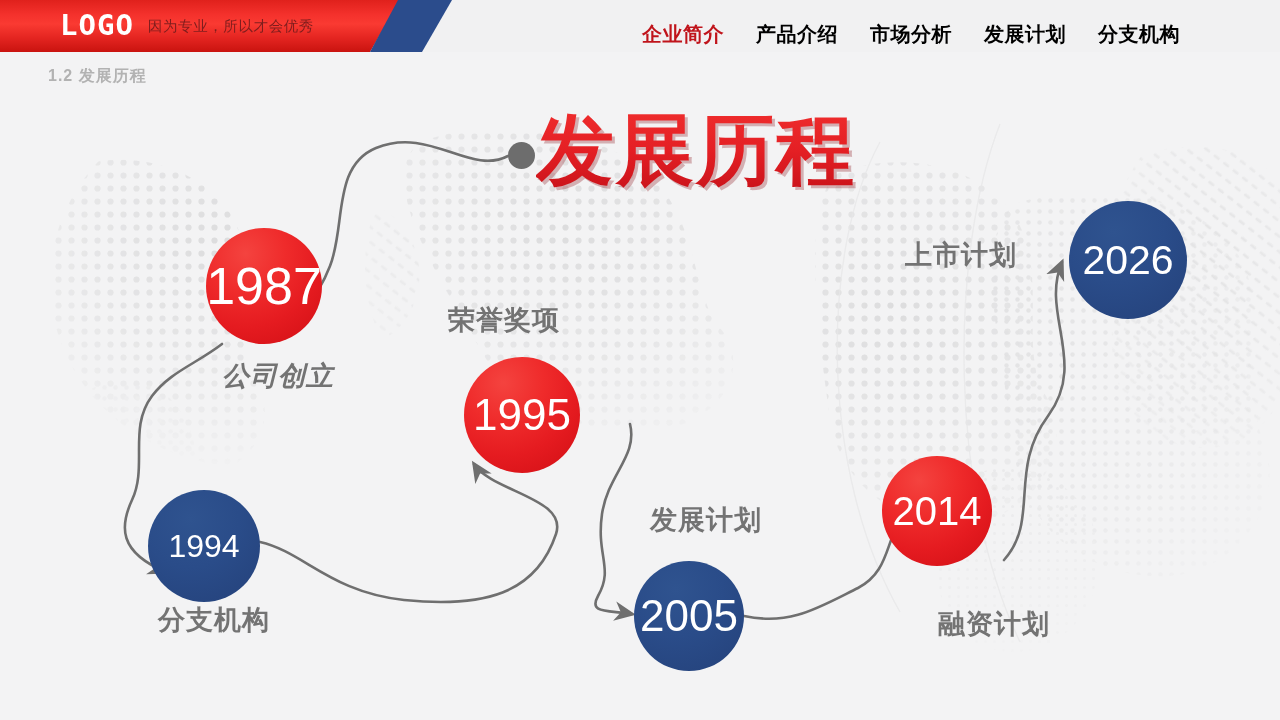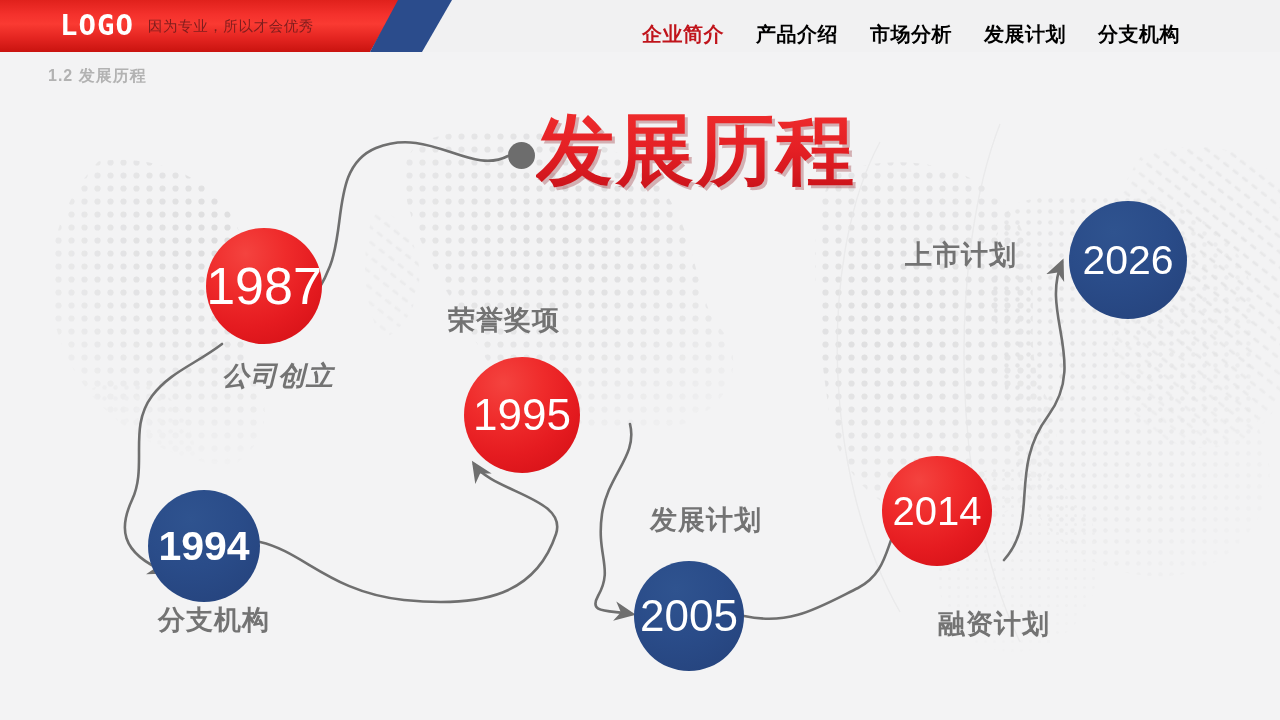--- a/index.html
+++ b/index.html
@@ -125,21 +125,21 @@
   .caption{
     position:absolute;
     font-size:27px; font-weight:bold; color:#737373;
     white-space:nowrap; letter-spacing:1px;
   }
 
   
   #n1987 .bubble{ left:206px; top:228px; width:116px; height:116px; font-size:52px; }
   #n1987 .caption{ left:222px; top:358px;font-style:italic; }
 
-  #n1994 .bubble{ left:148px; top:490px; width:112px; height:112px; font-size:41px;font-weight:bold; }
+  #n1994 .bubble{ left:148px; top:490px; width:112px; height:112px; font-size:32px; }
   #n1994 .caption{ left:124px; top:602px;margin-left:34px; }
 
   #n1999 .bubble{ left:464px; top:357px; width:116px; height:116px; font-size:44px; }
   #n1999 .caption{ left:448px; top:302px; }
 
   #n2005 .bubble{ left:634px; top:561px; width:110px; height:110px; font-size:44px; }
   #n2005 .caption{ left:650px; top:502px; }
 
   #n2014 .bubble{ left:882px; top:456px; width:110px; height:110px; font-size:40px;text-align:right; }
   #n2014 .caption{ left:938px; top:606px; }

